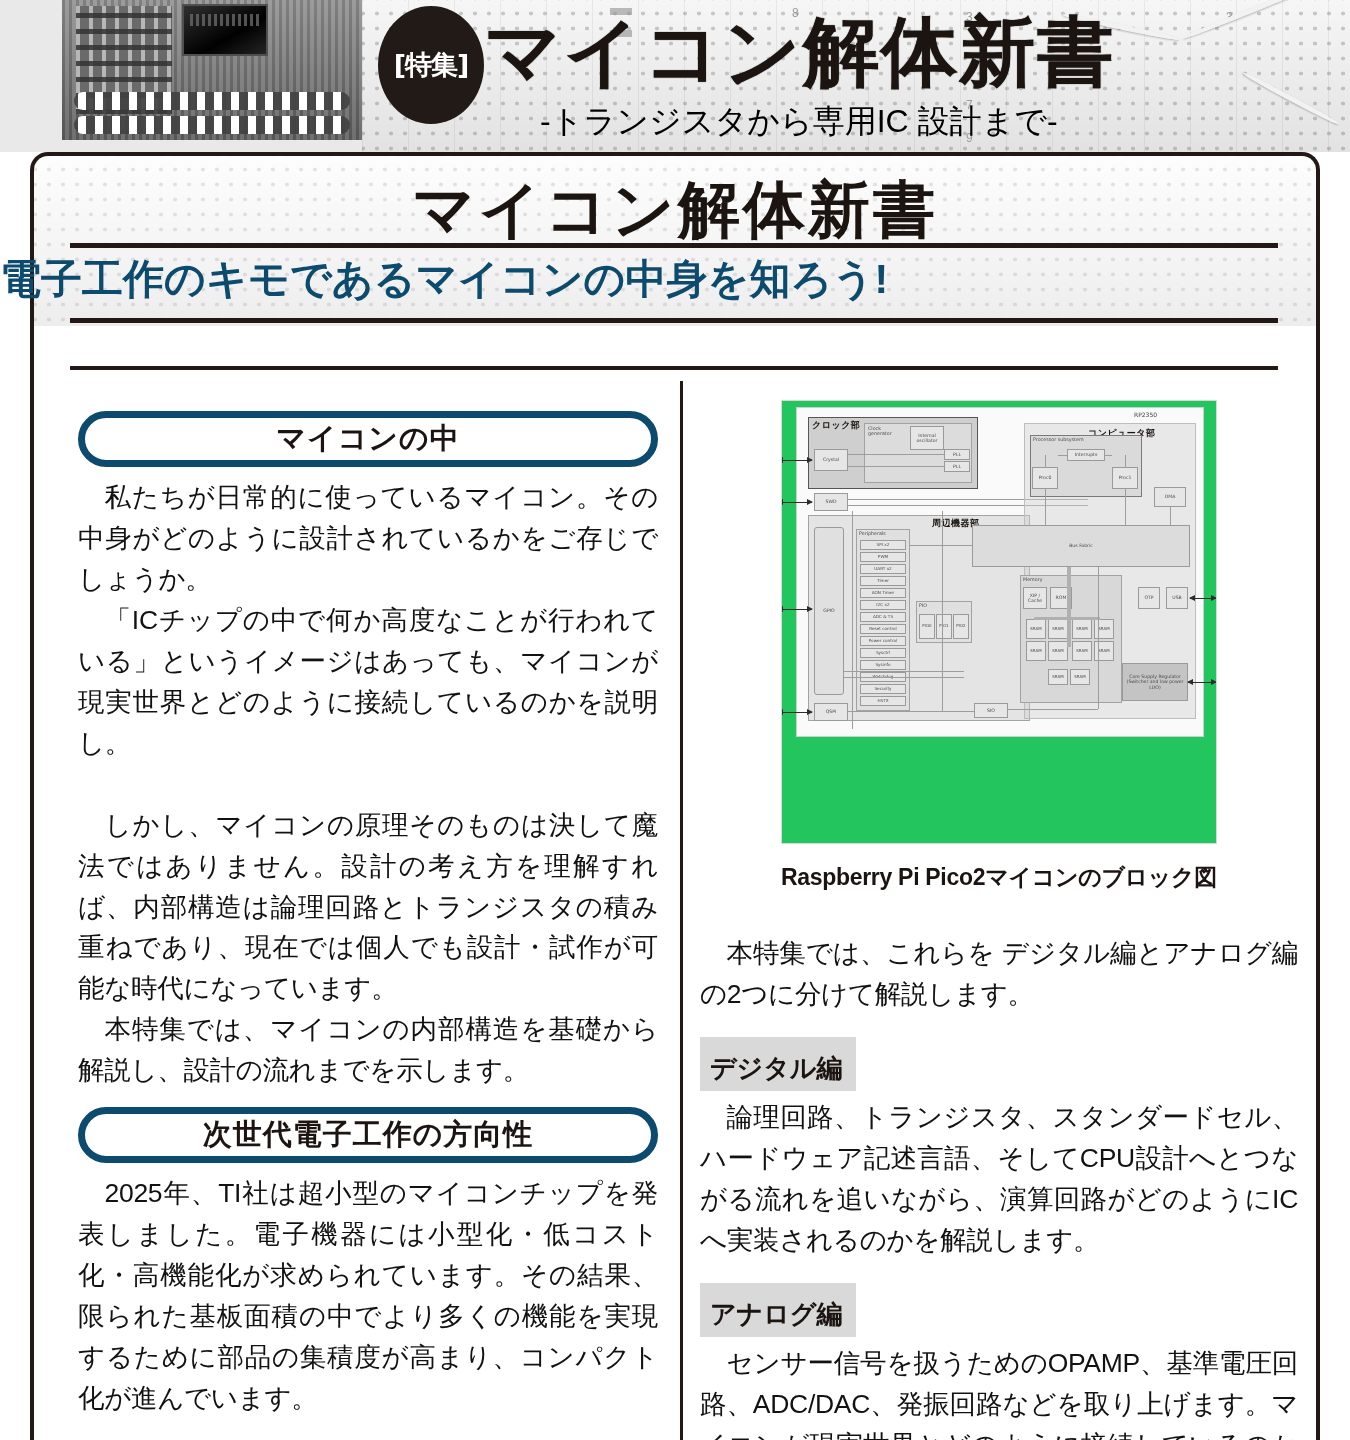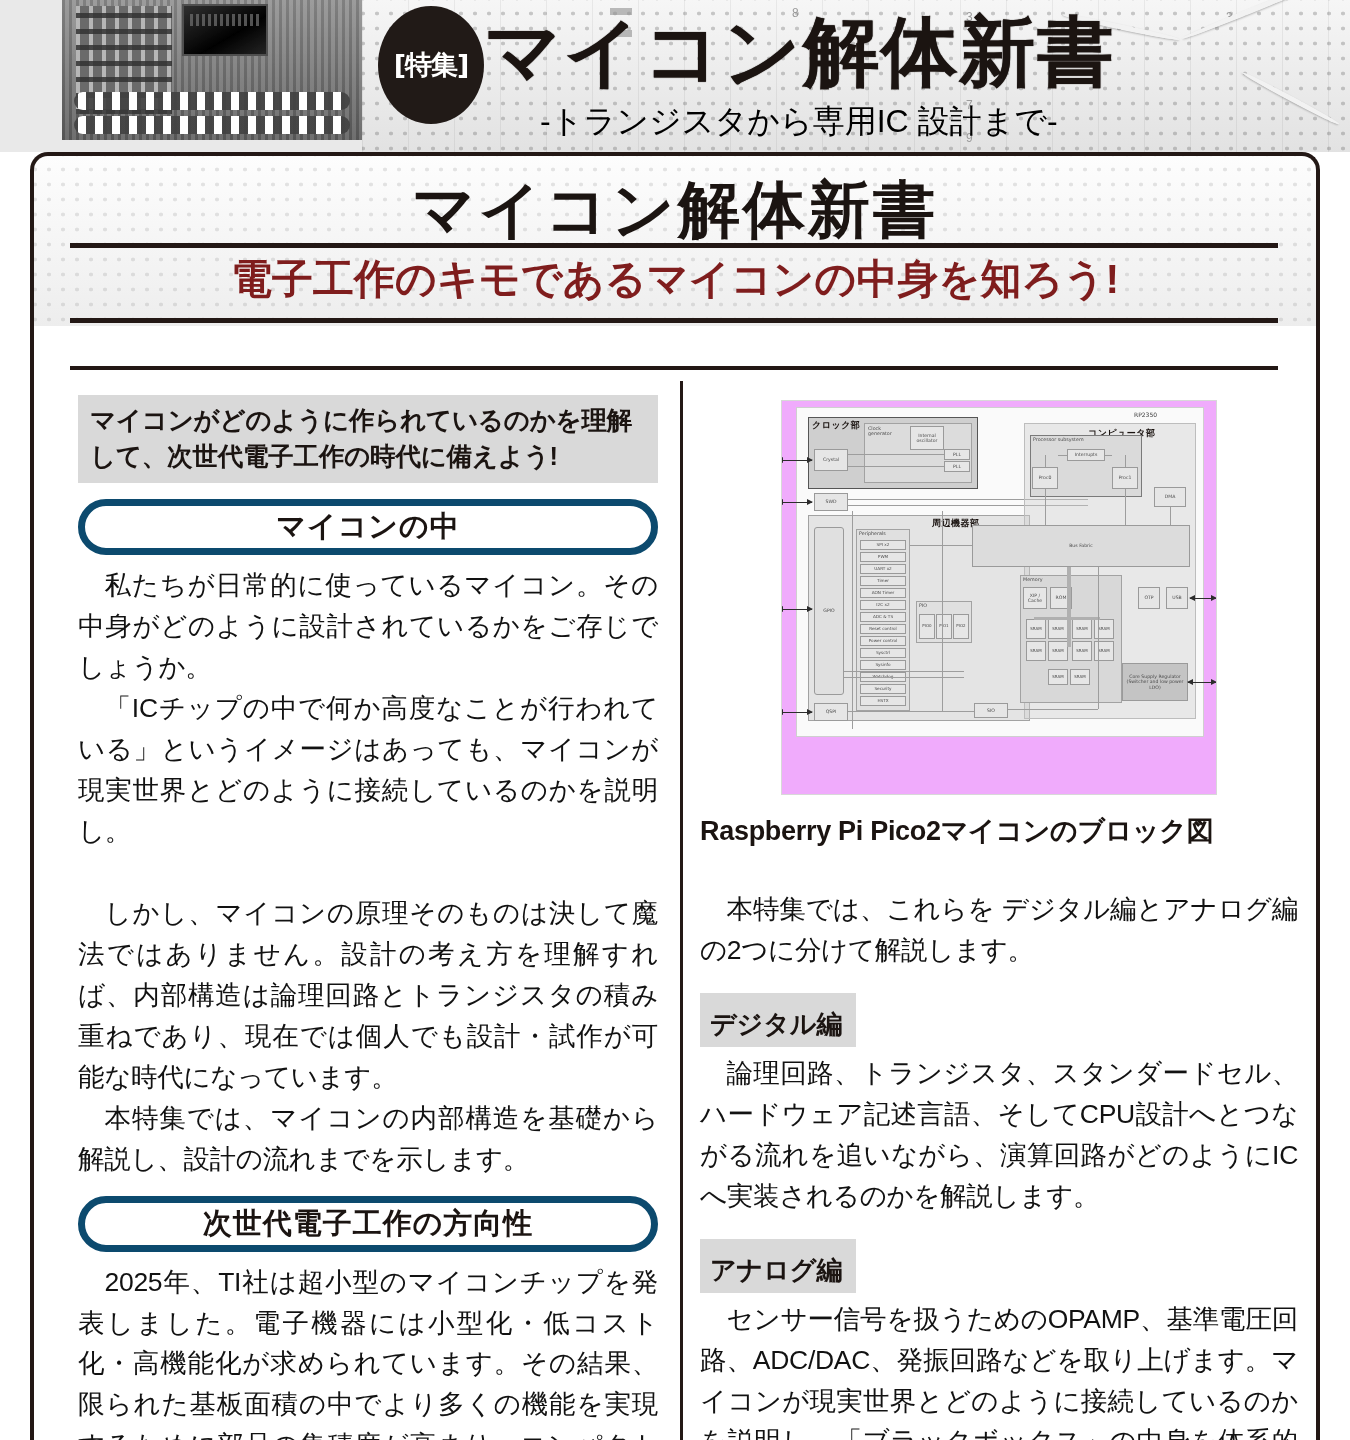--- a/index.html
+++ b/index.html
@@ -146,22 +146,22 @@
     z-index:4;
   }
   .mast-rule {
     position:absolute; left:70px; width:1208px; background:#231815; z-index:4;
   }
   .mast-rule.r1 { top:243px; height:5px; }
   .mast-rule.r2 { top:318px; height:5px; }
   .mast-rule.r3 { top:366px; height:4px; }
   .mast-sub {
     position:absolute; left:0; right:0; top:252px;
-    text-align:center;
-    font-size:41px; font-weight:bold; color:#7f1d1d; letter-spacing:0px;
+    text-align:left;
+    font-size:41px; font-weight:bold; color:#0c4a6e; letter-spacing:0px;
     z-index:4;
   }
   #author-bar {
     position:absolute; left:70px; top:323px; width:1208px; height:43px;
     background:#dcdcdc; z-index:4;
     display:flex; align-items:center;
   }
   .author-text {
     padding-left:6px;
     font-size:29px; font-weight:bold; color:#1b1411;
@@ -201,28 +201,28 @@
   .subhead {
     display:inline-block; background:#d9d9d9;
     font-size:26px; font-weight:bold; color:#1b1411;
     padding:14px 14px 5px 10px; margin:22px 0 6px 0;
     letter-spacing:0px;
   }
 
   
   .figure { margin:0 0 0 0; }
   .figbox {
-    width:436px; height:395px; margin:5px auto 0 auto;
-    background:#f0abfc; border:1px solid #d8d8d8;
+    width:436px; height:444px; margin:5px auto 0 auto;
+    background:#22c55e; border:1px solid #d8d8d8;
     position:relative; overflow:hidden;
     font-family:"DejaVu Sans","Liberation Sans",sans-serif;
   }
   .figcap {
-    margin-top:18px; 
-    font-size:27px; font-weight:bold; color:#1b1411; letter-spacing:-0.3px;
+    margin-top:18px; text-align:center;
+    font-size:23px; font-weight:bold; color:#1b1411; letter-spacing:-0.3px;
   }
   .dbox {
     position:absolute; box-sizing:border-box;
     border:1px solid #9a9a9a; background:#e6e6e6;
     font-size:4.6px; color:#4a4a4a;
     display:flex; align-items:center; justify-content:center;
     text-align:center; line-height:1.15; overflow:hidden;
   }
   .dgroup {
     position:absolute; box-sizing:border-box;
@@ -298,21 +298,20 @@
 
   <div class="mast-title">マイコン解体新書</div>
   <div class="mast-rule r1"></div>
   <div class="mast-sub">電子工作のキモであるマイコンの中身を知ろう!</div>
   <div class="mast-rule r2"></div>
   <div class="mast-rule r3"></div>
 
   <div id="col-divider"></div>
 
   <div class="col" id="col-left">
-    <div class="lead-box">マイコンがどのように作られているのかを理解して、次世代電子工作の時代に備えよう!</div>
 
     <div class="pill">マイコンの中</div>
 
     <p class="body">私たちが日常的に使っているマイコン。その中身がどのように設計されているかをご存じでしょうか。</p>
     <p class="body">「ICチップの中で何か高度なことが行われている」というイメージはあっても、マイコンが現実世界とどのように接続しているのかを説明し。</p>
     <p class="body gap">しかし、マイコンの原理そのものは決して魔法ではありません。設計の考え方を理解すれば、内部構造は論理回路とトランジスタの積み重ねであり、現在では個人でも設計・試作が可能な時代になっています。</p>
     <p class="body">本特集では、マイコンの内部構造を基礎から解説し、設計の流れまでを示します。</p>
 
     <div class="pill">次世代電子工作の方向性</div>
 

